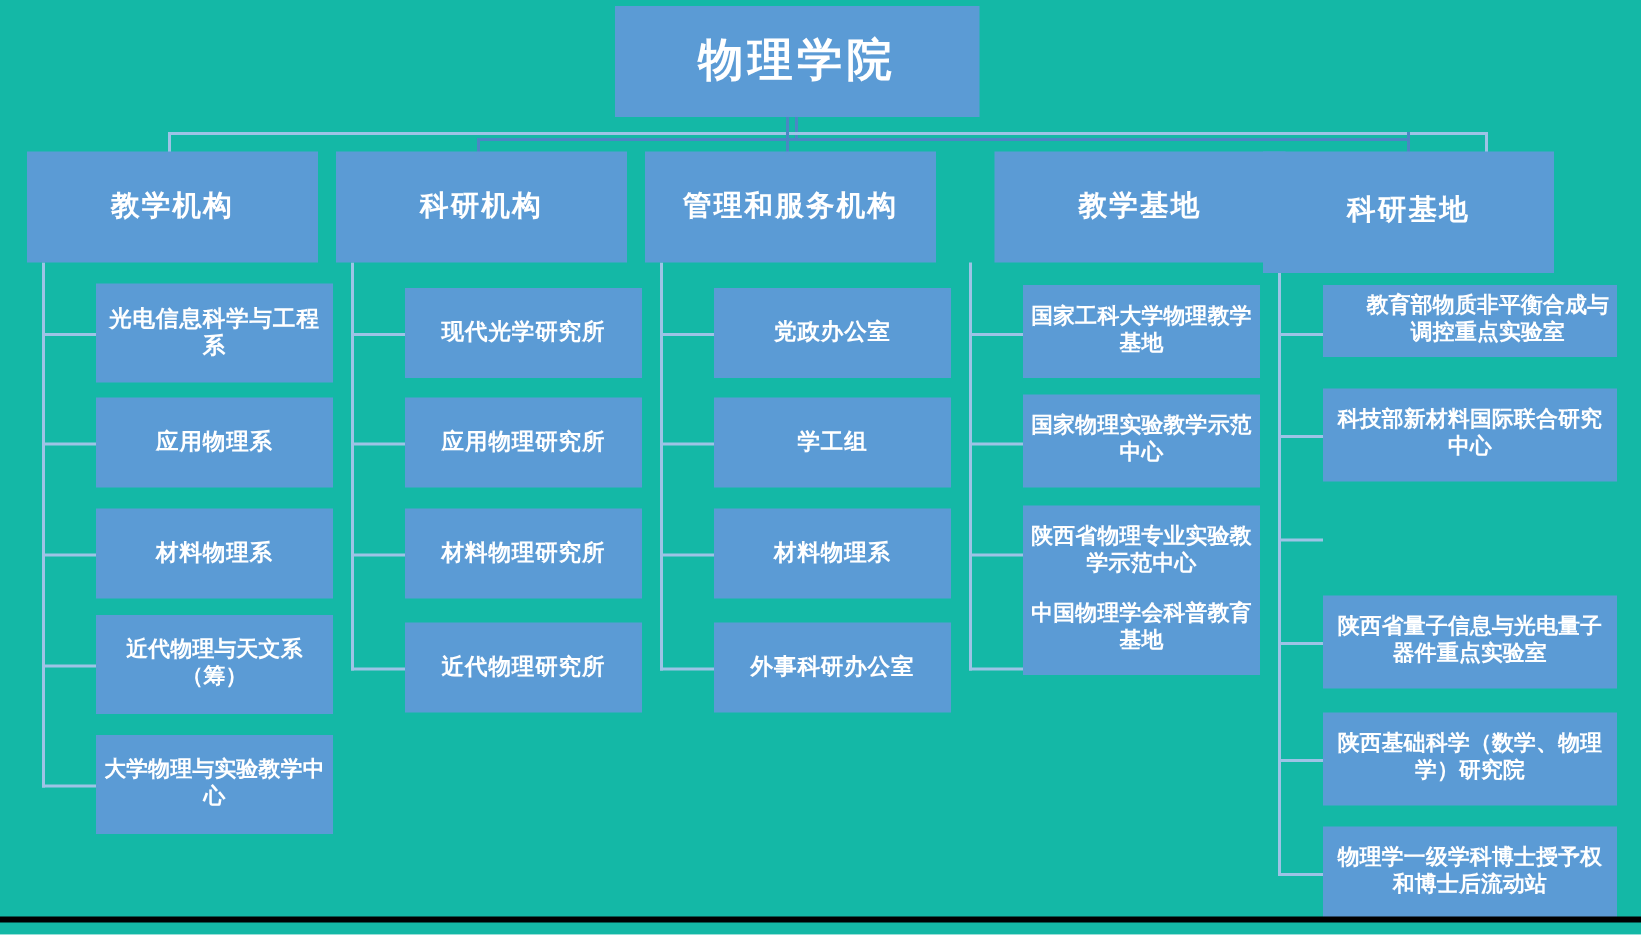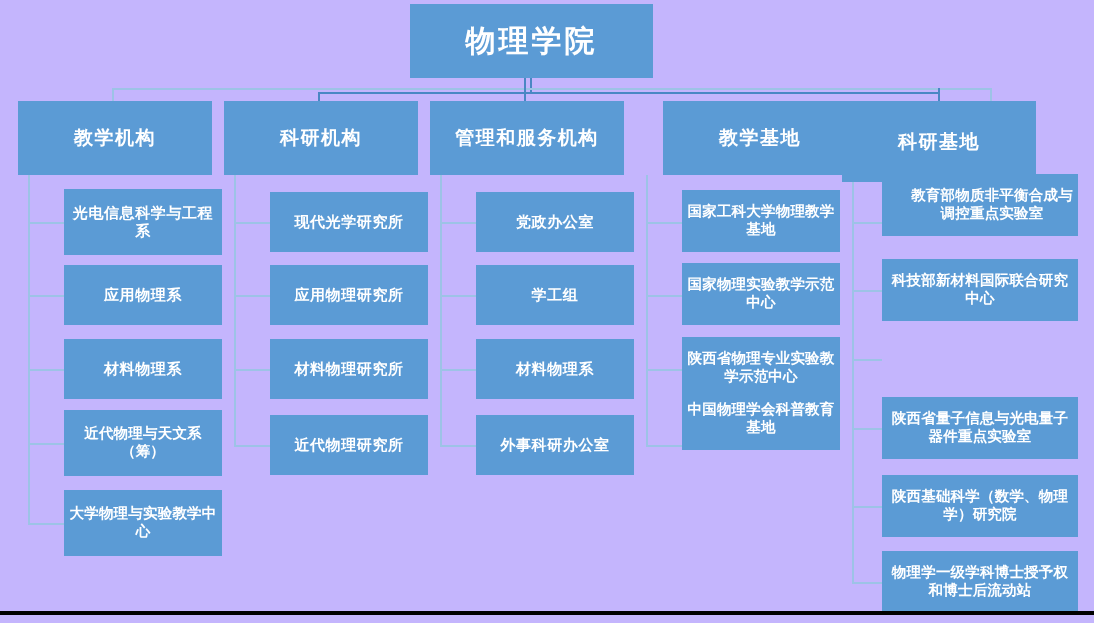--- a/index.html
+++ b/index.html
@@ -8,21 +8,21 @@
     padding: 0;
     background: #ffffff;
   }
   body {
     font-family: "Liberation Sans", "DejaVu Sans", sans-serif;
   }
   #org-canvas {
     position: relative;
     width: 1094px;
     height: 623px;
-    background: #c4b5fd;
+    background: #14b8a6;
     overflow: hidden;
   }
 
   
   .node {
     position: absolute;
     box-sizing: border-box;
     background: #5b9bd5;
     color: #ffffff;
     display: flex;
@@ -165,26 +165,26 @@
 
   <div class="conn h-light" style="left:646px; top:295px; width:36px;"></div>
   <div class="node leaf narrow" style="left:682px; top:263px; width:158px; height:62px;">国家物理实验教学示范中心</div>
 
   <div class="conn h-light" style="left:646px; top:369px; width:36px;"></div>
   <div class="node leaf narrow" style="left:682px; top:337px; width:158px; height:62px;">陕西省物理专业实验教学示范中心</div>
 
   <div class="conn h-light" style="left:646px; top:445px; width:36px;"></div>
   <div class="node leaf narrow" style="left:682px; top:388px; width:158px; height:62px;">中国物理学会科普教育基地</div>
 
-  <div class="node header" style="left:842px; top:101px; width:194px; height:81px;">科研基地</div>
+  <div class="node header" style="left:842px; top:101px; width:194px; height:81px;font-family:Liberation Mono, monospace;">科研基地</div>
 
   <div class="conn v-light" style="left:852px; top:175px; height:407px;"></div>
 
   <div class="conn h-light" style="left:852px; top:222px; width:30px;"></div>
-  <div class="node leaf narrow" style="left:882px; top:174px; width:196px; height:62px;padding-left:28px;">教育部物质非平衡合成与调控重点实验室</div>
+  <div class="node leaf narrow" style="left:882px; top:190px; width:196px; height:48px;padding-left:28px;">教育部物质非平衡合成与调控重点实验室</div>
 
   <div class="conn h-light" style="left:852px; top:290px; width:30px;"></div>
   <div class="node leaf narrow" style="left:882px; top:259px; width:196px; height:62px;">科技部新材料国际联合研究中心</div>
 
   <div class="conn h-light" style="left:852px; top:359px; width:30px;"></div>
 
   <div class="conn h-light" style="left:852px; top:428px; width:30px;"></div>
   <div class="node leaf narrow" style="left:882px; top:397px; width:196px; height:62px;">陕西省量子信息与光电量子器件重点实验室</div>
 
   <div class="conn h-light" style="left:852px; top:506px; width:30px;"></div>

